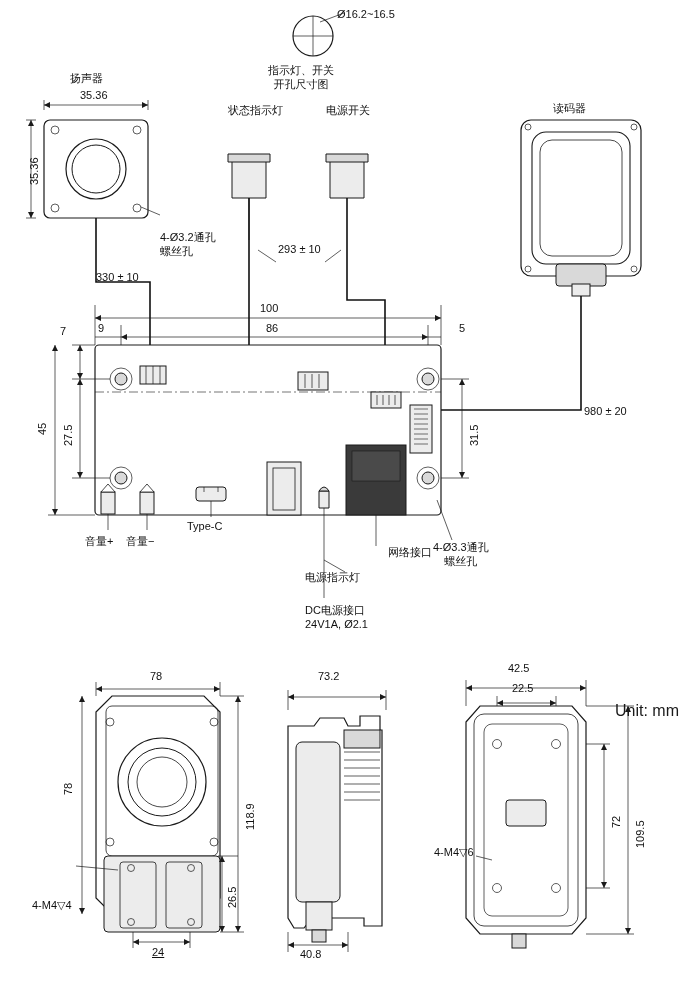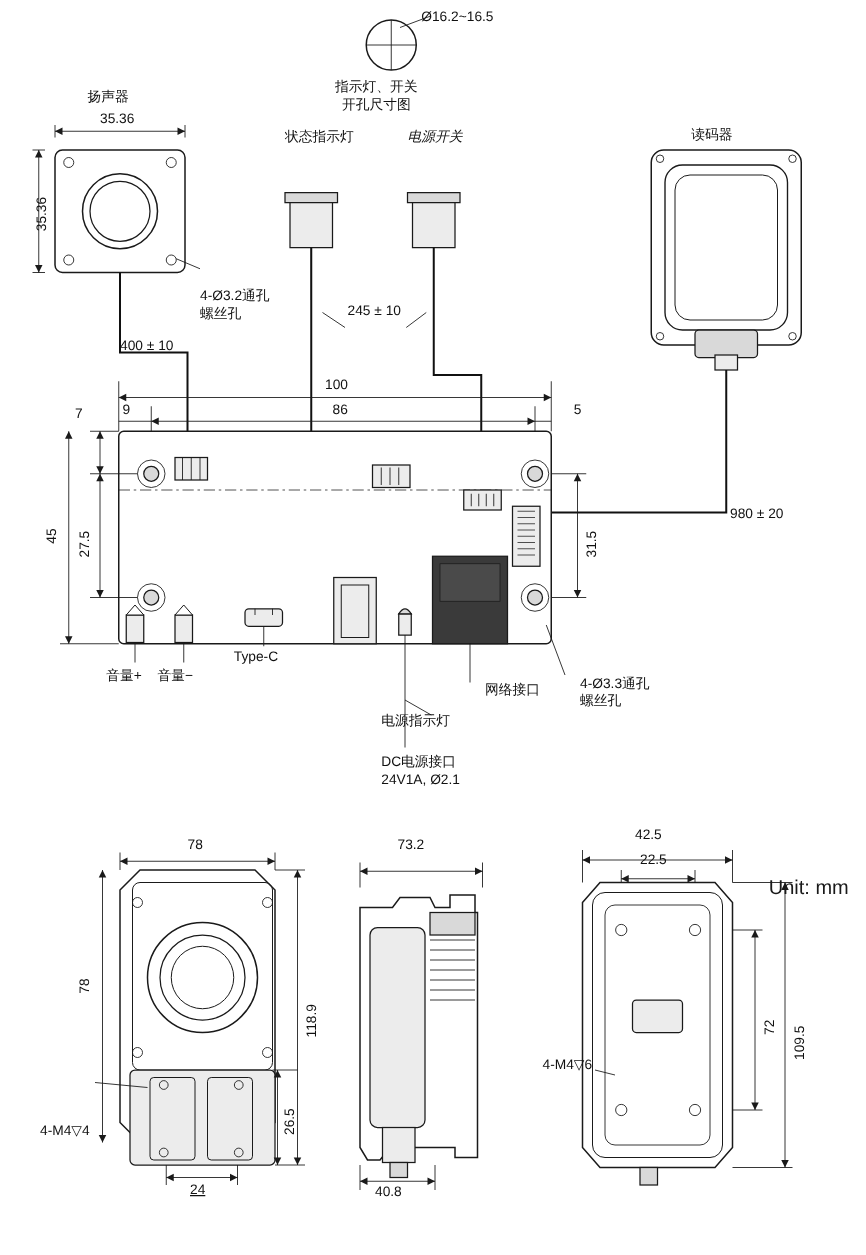--- a/index.html
+++ b/index.html
@@ -314,44 +314,44 @@
 <div class="lbl" style="left:268px;top:64px;text-align:center;">指示灯、开关
 开孔尺寸图</div>
 
 <div class="lbl" style="left:70px;top:72px;">扬声器</div>
 <div class="lbl" style="left:80px;top:89px;">35.36</div>
 <div class="lbl rot" style="left:28px;top:185px;transform:rotate(-90deg);">35.36</div>
 <div class="lbl" style="left:160px;top:205px;margin-top:26px;">4-Ø3.2通孔
 螺丝孔</div>
 
 <div class="lbl" style="left:228px;top:104px;">状态指示灯</div>
-<div class="lbl" style="left:326px;top:104px;font-style:italic;">电源开关</div>
+<div class="lbl" style="left:326px;top:104px;">电源开关</div>
 <div class="lbl" style="left:553px;top:102px;">读码器</div>
 
-<div class="lbl" style="left:96px;top:271px;">400 ± 10</div>
-<div class="lbl" style="left:278px;top:243px;">245 ± 10</div>
+<div class="lbl" style="left:96px;top:271px;">330 ± 10</div>
+<div class="lbl" style="left:278px;top:243px;">293 ± 10</div>
 <div class="lbl" style="left:584px;top:405px;">980 ± 20</div>
 
 <div class="lbl" style="left:260px;top:302px;">100</div>
 <div class="lbl" style="left:266px;top:322px;">86</div>
 <div class="lbl" style="left:98px;top:322px;">9</div>
 <div class="lbl" style="left:459px;top:322px;">5</div>
 <div class="lbl" style="left:60px;top:325px;">7</div>
 <div class="lbl rot" style="left:36px;top:435px;transform:rotate(-90deg);">45</div>
 <div class="lbl rot" style="left:62px;top:446px;transform:rotate(-90deg);">27.5</div>
 <div class="lbl rot" style="left:468px;top:446px;transform:rotate(-90deg);">31.5</div>
 
 <div class="lbl" style="left:85px;top:535px;">音量+</div>
 <div class="lbl" style="left:126px;top:535px;">音量−</div>
 <div class="lbl" style="left:187px;top:520px;">Type-C</div>
 <div class="lbl" style="left:305px;top:571px;">电源指示灯</div>
 <div class="lbl" style="left:305px;top:604px;">DC电源接口
 24V1A, Ø2.1</div>
 <div class="lbl" style="left:388px;top:546px;">网络接口</div>
-<div class="lbl" style="left:464px;top:541px;">4-Ø3.3通孔
+<div class="lbl" style="left:433px;top:541px;text-align:center;">4-Ø3.3通孔
 螺丝孔</div>
 
 <div class="lbl" style="left:150px;top:670px;">78</div>
 <div class="lbl rot" style="left:62px;top:795px;transform:rotate(-90deg);">78</div>
 <div class="lbl rot" style="left:244px;top:830px;transform:rotate(-90deg);">118.9</div>
 <div class="lbl rot" style="left:226px;top:908px;transform:rotate(-90deg);">26.5</div>
 <div class="lbl" style="left:152px;top:946px;text-decoration:underline;">24</div>
 <div class="lbl" style="left:32px;top:856px;margin-top:43px;">4-M4▽4</div>
 
 <div class="lbl" style="left:318px;top:670px;">73.2</div>

